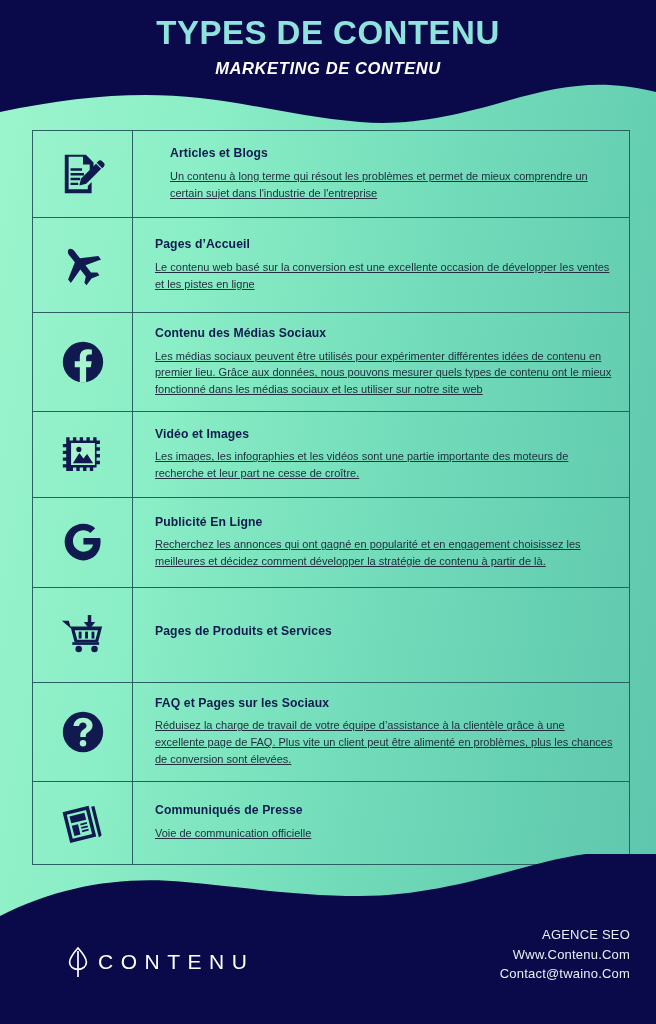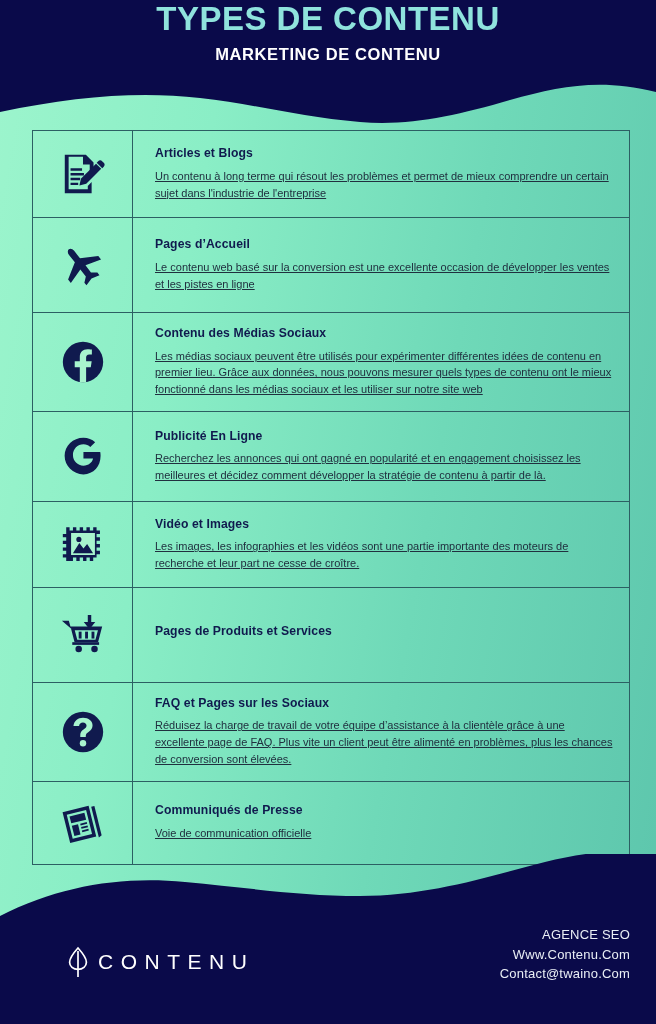--- a/index.html
+++ b/index.html
@@ -35,38 +35,40 @@
   }
   .top-band svg { display: block; width: 656px; height: 140px; }
 
   .header-text {
     position: absolute;
     top: 0; left: 0;
     width: 656px;
     height: 120px;
     z-index: 4;
     text-align: center;
+    padding-top: 14px;
   }
 
   .title-main {
     font-size: 33px;
     font-weight: bold;
     letter-spacing: 0.5px;
     color: #8fe3dd;
     line-height: 1.18;
     font-family: "Liberation Sans", sans-serif;
   }
 
   .title-sub {
     font-size: 16.5px;
     font-weight: bold;
     letter-spacing: 0.6px;
     color: #ffffff;
     margin-top: 6px;
     font-family: "Liberation Sans", sans-serif;
+    font-style: italic;
   }
 
   
   .table {
     position: absolute;
     left: 32px;
     top: 130px;
     width: 598px;
     z-index: 3;
     border: 1px solid #2c5f63;
@@ -109,21 +111,21 @@
 
   .row-desc {
     font-size: 11px;
     color: #20303f;
     line-height: 1.52;
     max-width: 460px;
     text-decoration: underline;
   }
 
   
-  .row.h87  { min-height: 87px; }
+  .row.h87  { min-height: 87px; gap: 15px; }
   .row.h95  { min-height: 95px; }
   .row.h96  { min-height: 96px; }
   .row.h86  { min-height: 86px; }
   .row.h90  { min-height: 90px; }
   .row.h95b { min-height: 95px; }
   .row.h94  { min-height: 94px; }
   .row.h83  { min-height: 83px; justify-content: space-between; }
 
   
   .bottom-band {
@@ -232,48 +234,48 @@
             <path d="M27.4 46 V29.6 h5.1 l0.96 -6.3 h-6.06 v-4.1 c0 -1.72 0.84 -3.4 3.53 -3.4 h2.76 V10.4 s-2.5 -0.43 -4.9 -0.43 c-5 0 -8.27 3.03 -8.27 8.52 v4.82 h-5.55 v6.3 h5.55 V46 z" fill="#a8f4ce"></path>
           </svg>
         </span>
       </div>
       <div class="text-cell">
         <div class="row-title">Contenu des Médias Sociaux</div>
         <div class="row-desc">Les médias sociaux peuvent être utilisés pour expérimenter différentes idées de contenu en premier lieu. Grâce aux données, nous pouvons mesurer quels types de contenu ont le mieux fonctionné dans les médias sociaux et les utiliser sur notre site web</div>
       </div>
     </div>
 
-    <div class="row h90">
-      <div class="icon-cell">
-        <span>
-          <svg width="42" height="42" viewBox="0 0 48 48" xmlns="http://www.w3.org/2000/svg" fill="#101a4e">
-            <path d="M24.5 3 c5.3 0 9.9 1.95 13.4 5.15 l-5.6 5.6 c-2 -1.9 -4.6 -3.1 -7.8 -3.1 c-6.6 0 -12 5.45 -12 12.2 s5.4 12.2 12 12.2 c5.9 0 9.9 -3.3 11 -8.1 h-11 v-7.4 h19.2 c0.25 1.3 0.4 2.6 0.4 4.3 C44.1 36.1 36.2 45 24.5 45 C12.6 45 3 35.6 3 23.85 S12.6 3 24.5 3 z"></path>
-          </svg>
-        </span>
-      </div>
-      <div class="text-cell">
-        <div class="row-title">Publicité En Ligne</div>
-        <div class="row-desc">Recherchez les annonces qui ont gagné en popularité et en engagement choisissez les meilleures et décidez comment développer la stratégie de contenu à partir de là.</div>
-      </div>
-    </div>
-
     <div class="row h86">
       <div class="icon-cell">
         <span>
           <svg width="44" height="44" viewBox="0 0 48 48" xmlns="http://www.w3.org/2000/svg" fill="#101a4e">
             <path d="M4 4 h4 v4 h4 V4 h4 v4 h4 V4 h4 v4 h4 V4 h4 v4 h4 V4 h4 v4 h4 v4 h-4 v4 h4 v4 h-4 v4 h4 v4 h-4 v4 h4 v4 h-4 v4 h-4 v4 h-4 v-4 h-4 v4 h-4 v-4 h-4 v4 h-4 v-4 h-4 v4 h-4 v-4 H8 v4 H4 v-4 H0 v-4 h4 v-4 H0 v-4 h4 v-4 H0 v-4 h4 v-4 H0 v-4 h4 z" transform="translate(2,2) scale(0.92)"></path>
             <rect x="11" y="12" width="26" height="24" fill="#a8f4ce"></rect>
             <path d="M13 34 l7 -11 l4.5 6 l4 -5 l6.5 10 z" fill="#101a4e"></path>
             <circle cx="19.5" cy="19" r="2.8" fill="#101a4e"></circle>
           </svg>
         </span>
       </div>
       <div class="text-cell">
         <div class="row-title">Vidéo et Images</div>
         <div class="row-desc">Les images, les infographies et les vidéos sont une partie importante des moteurs de recherche et leur part ne cesse de croître.</div>
+      </div>
+    </div>
+
+    <div class="row h90">
+      <div class="icon-cell">
+        <span>
+          <svg width="42" height="42" viewBox="0 0 48 48" xmlns="http://www.w3.org/2000/svg" fill="#101a4e">
+            <path d="M24.5 3 c5.3 0 9.9 1.95 13.4 5.15 l-5.6 5.6 c-2 -1.9 -4.6 -3.1 -7.8 -3.1 c-6.6 0 -12 5.45 -12 12.2 s5.4 12.2 12 12.2 c5.9 0 9.9 -3.3 11 -8.1 h-11 v-7.4 h19.2 c0.25 1.3 0.4 2.6 0.4 4.3 C44.1 36.1 36.2 45 24.5 45 C12.6 45 3 35.6 3 23.85 S12.6 3 24.5 3 z"></path>
+          </svg>
+        </span>
+      </div>
+      <div class="text-cell">
+        <div class="row-title">Publicité En Ligne</div>
+        <div class="row-desc">Recherchez les annonces qui ont gagné en popularité et en engagement choisissez les meilleures et décidez comment développer la stratégie de contenu à partir de là.</div>
       </div>
     </div>
 
     <div class="row h95b">
       <div class="icon-cell">
         <span>
           <svg width="46" height="46" viewBox="0 0 48 48" xmlns="http://www.w3.org/2000/svg" fill="#101a4e">
             <path d="M29 3 h3.6 v7.4 h4.2 L30.8 18 l-6 -7.6 h4.2 z"></path>
             <path d="M2 9 h7.2 l1.7 6 H44 l-4.3 16.5 H15.2 L11.6 17.7 H12 z M15.4 19 l2.6 10 h19 l2.6 -10 z"></path>
             <rect x="19.5" y="20.5" width="3" height="7.2"></rect>

